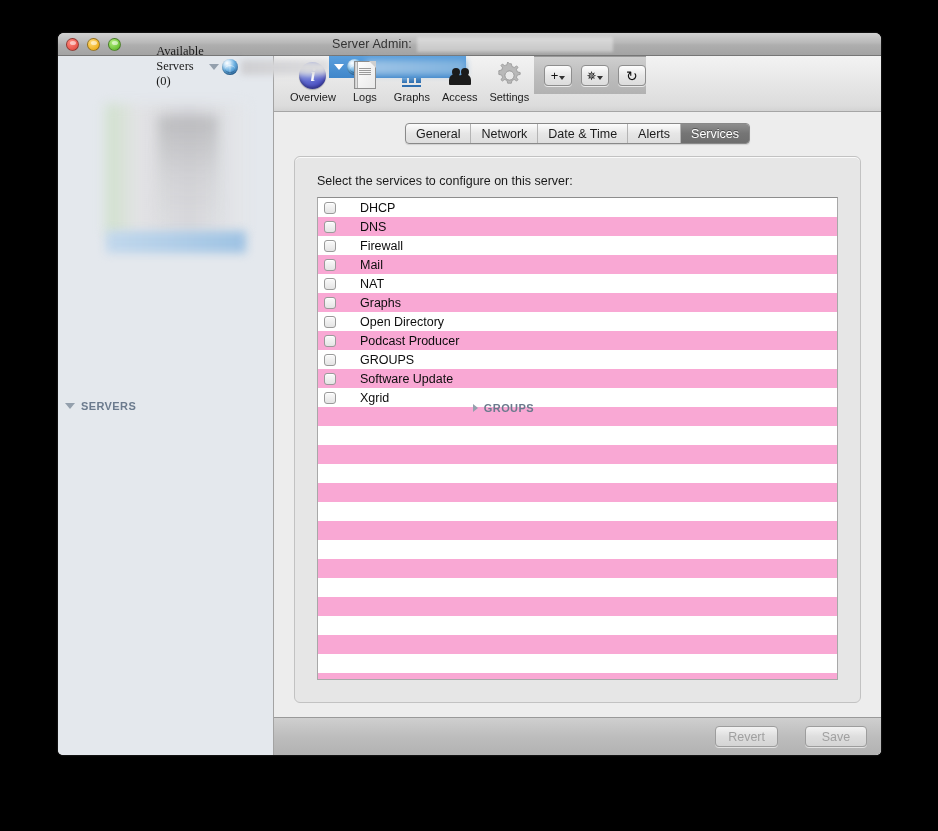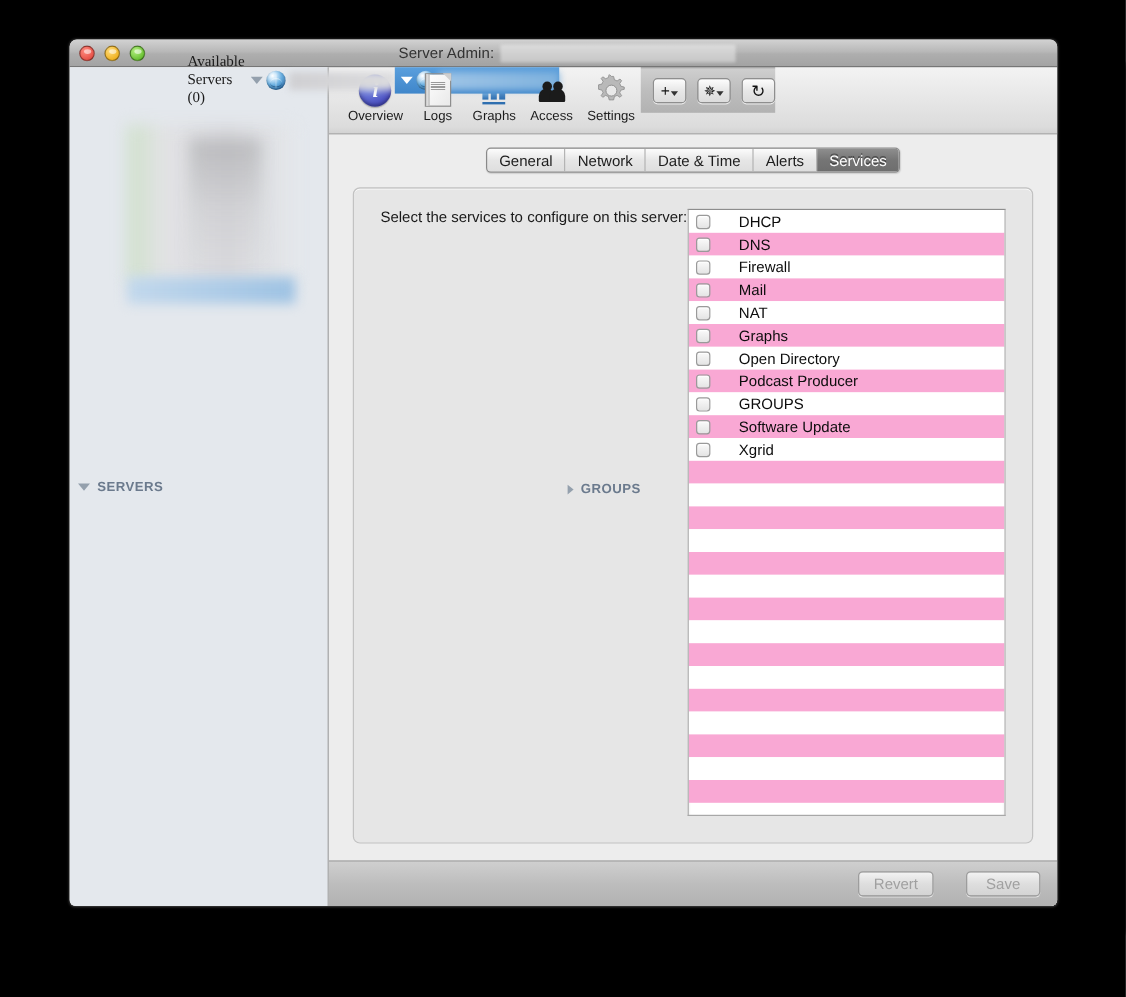--- a/index.html
+++ b/index.html
@@ -382,21 +382,21 @@
     display: flex;
   }
   #panel {
     flex: 1;
     background: #e6e6e6;
     border: 1px solid #c2c2c2;
     border-radius: 6px;
     box-shadow: inset 0 1px 0 rgba(255,255,255,0.8);
     padding: 17px 22px 22px 22px;
     display: flex;
-    flex-direction: row;
+    flex-direction: column;
     min-height: 0;
   }
   #panel-label {
     font-size: 12.5px;
     color: #1a1a1a;
     margin-bottom: 9px;
   }
   #svc-list {
     flex: 1;
     min-height: 0;

